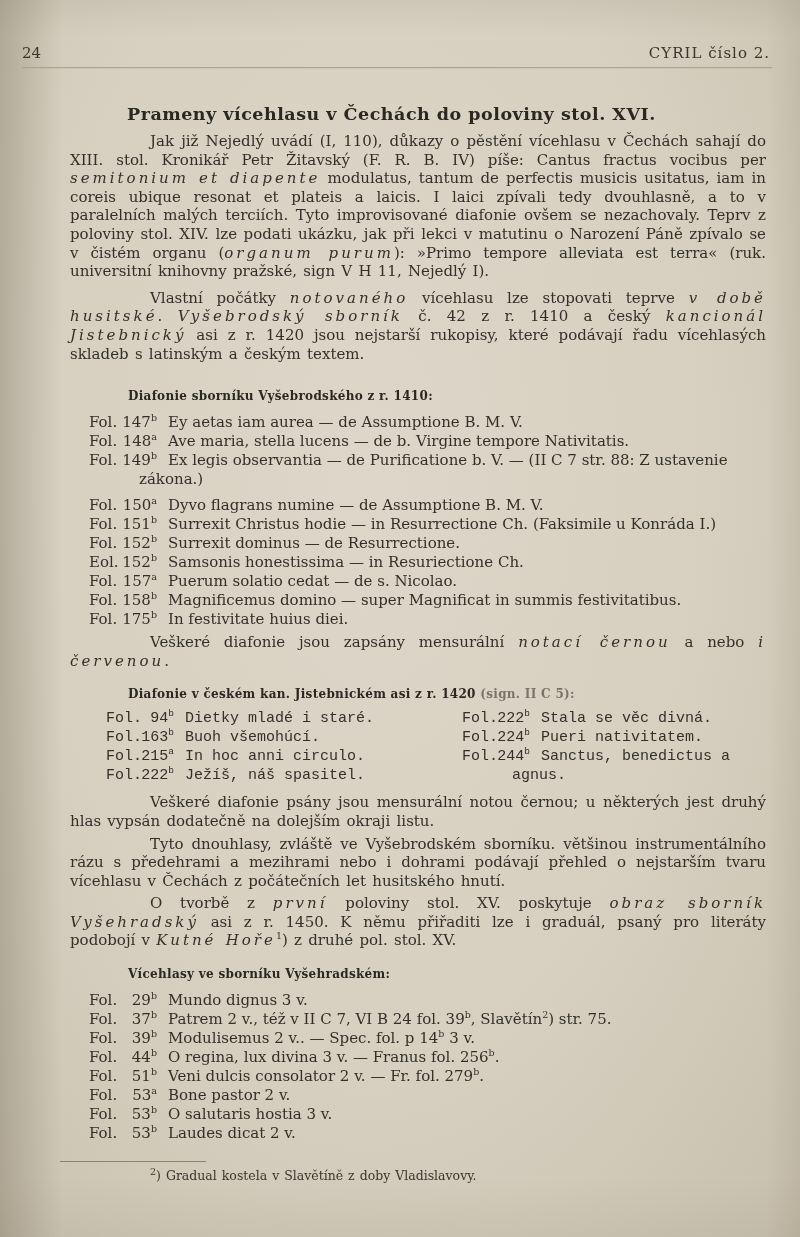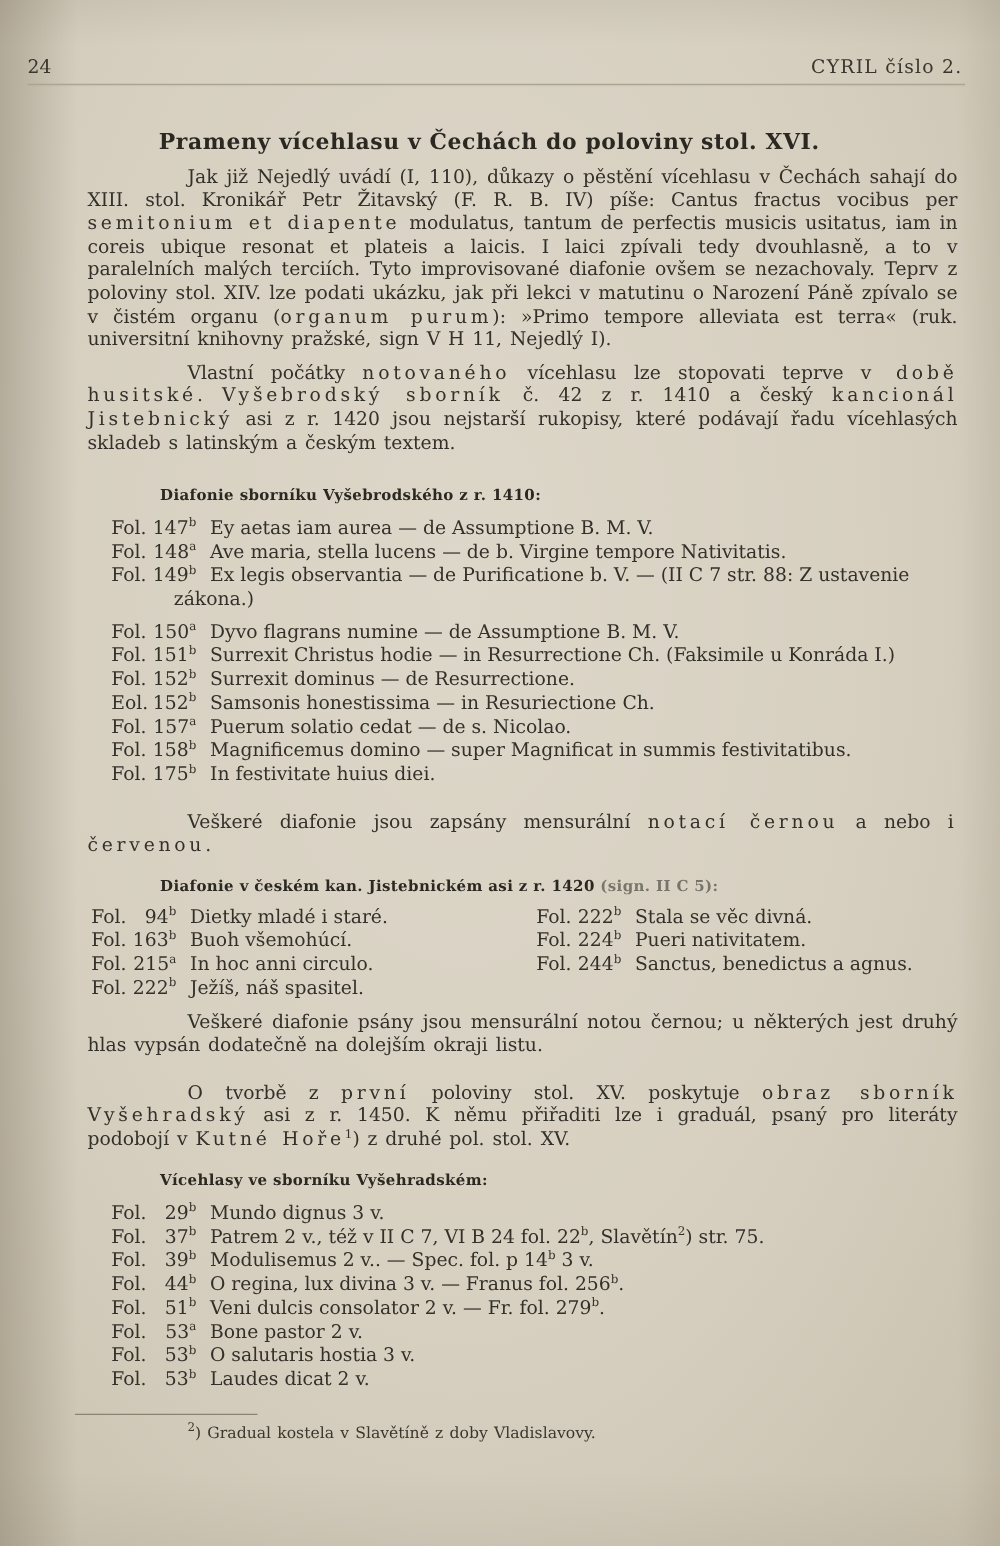--- a/index.html
+++ b/index.html
@@ -32,35 +32,35 @@
   .article-title{
     font-size:17.5px;font-weight:bold;letter-spacing:.5px;
     margin:36px 0 0 57px;color:#2b2822;
   }
   .para{
     margin:8px 0 0 0;
     font-size:15px;line-height:18.6px;
     text-align:justify;text-indent:80px;
     word-spacing:1.5px;
   }
-  .para.tight{margin-top:19px;}
+  .para.tight{margin-top:4px;}
   .heading{
     font-size:12px;font-weight:bold;letter-spacing:.3px;color:#2b2822;
     margin:26px 0 0 58px;
   }
   .heading.mid{margin-top:17px;}
   .fol-list{margin:10px 0 0 19px;font-size:15px;line-height:19px;}
   .fol-row{padding-left:50px;text-indent:-50px;}
   .fol-row.gap{margin-top:7px;}
   .fol-label{display:inline-block;width:32px;text-indent:0;}
   .fol-num{display:inline-block;width:36px;text-align:right;margin-right:11px;text-indent:0;}
   sup{font-size:9.5px;line-height:0;vertical-align:super;}
-  .sp{letter-spacing:3px;}
+  .sp{letter-spacing:3px;font-style:italic;}
   .faint{opacity:.55;}
-  .cols{display:flex;margin:8px 0 0 3px;font-size:15px;line-height:19px;}
+  .cols{display:flex;margin:8px 0 0 36px;font-size:15px;line-height:19px;font-family:Liberation Mono, monospace;}
   .col-left{flex:0 0 356px;}
   .col-right{flex:1;}
   .fn-rule{
     border:none;border-top:1px solid #8a8374;
     width:146px;height:0;margin:18px 0 6px -10px;
   }
   .footnotes{margin-left:-12px;font-size:12.5px;line-height:16.5px;color:#3a362e;}
   .footnote{margin:0;text-indent:92px;text-align:justify;word-spacing:1px;}
 </style>
 </head>
@@ -107,27 +107,28 @@
         </div>
       <div class="col-right">
 
       <div class="fol-row"><span class="fol-label">Fol.</span><span class="fol-num">222<sup>b</sup></span><span class="fol-text"><span>Stala se věc divná.</span></span></div>
           <div class="fol-row"><span class="fol-label">Fol.</span><span class="fol-num">224<sup>b</sup></span><span class="fol-text"><span>Pueri nativitatem.</span></span></div>
           <div class="fol-row"><span class="fol-label">Fol.</span><span class="fol-num">244<sup>b</sup></span><span class="fol-text"><span>Sanctus, benedictus a agnus.</span></span></div>
         </div>
     </div>
 
     <p class="para"><span>Veškeré diafonie psány jsou mensurální notou černou; u některých jest druhý hlas vypsán dodatečně na dolejším okraji listu.</span></p>
+    <p class="para tight"><span>Tyto dnouhlasy, zvláště ve Vyšebrodském sborníku. většinou instrumentálního rázu s předehrami a mezihrami nebo i dohrami podávají přehled o nejstarším tvaru vícehlasu v Čechách z počátečních let husitského hnutí.</span></p>
     <p class="para tight"><span>O tvorbě z </span><span class="sp">první</span><span> poloviny stol. XV. poskytuje </span><span class="sp">obraz sborník Vyšehradský</span><span> asi z r. 1450. K němu přiřaditi lze i graduál, psaný pro literáty podobojí v </span><span class="sp">Kutné Hoře</span><sup>1</sup><span>) z druhé pol. stol. XV.</span></p>
 
     <div class="heading mid">Vícehlasy ve sborníku Vyšehradském:</div>
     <div class="fol-list">
 
     <div class="fol-row"><span class="fol-label">Fol.</span><span class="fol-num">29<sup>b</sup></span><span class="fol-text"><span>Mundo dignus 3 v.</span></span></div>
-        <div class="fol-row"><span class="fol-label">Fol.</span><span class="fol-num">37<sup>b</sup></span><span class="fol-text"><span>Patrem 2 v., též v II C 7, VI B 24 fol. 22</span><sup>b</sup><span>, Slavětín</span><sup>2</sup><span>) str. 75.</span></span></div>
+        <div class="fol-row"><span class="fol-label">Fol.</span><span class="fol-num">37<sup>b</sup></span><span class="fol-text"><span>Patrem 2 v., též v II C 7, VI B 24 fol. 39</span><sup>b</sup><span>, Slavětín</span><sup>2</sup><span>) str. 75.</span></span></div>
         <div class="fol-row"><span class="fol-label">Fol.</span><span class="fol-num">39<sup>b</sup></span><span class="fol-text"><span>Modulisemus 2 v.. — Spec. fol. p 14</span><sup>b</sup><span> 3 v.</span></span></div>
         <div class="fol-row"><span class="fol-label">Fol.</span><span class="fol-num">44<sup>b</sup></span><span class="fol-text"><span>O regina, lux divina 3 v. — Franus fol. 256</span><sup>b</sup><span>.</span></span></div>
         <div class="fol-row"><span class="fol-label">Fol.</span><span class="fol-num">51<sup>b</sup></span><span class="fol-text"><span>Veni dulcis consolator 2 v. — Fr. fol. 279</span><sup>b</sup><span>.</span></span></div>
         <div class="fol-row"><span class="fol-label">Fol.</span><span class="fol-num">53<sup>a</sup></span><span class="fol-text"><span>Bone pastor 2 v.</span></span></div>
         <div class="fol-row"><span class="fol-label">Fol.</span><span class="fol-num">53<sup>b</sup></span><span class="fol-text"><span>O salutaris hostia 3 v.</span></span></div>
         <div class="fol-row"><span class="fol-label">Fol.</span><span class="fol-num">53<sup>b</sup></span><span class="fol-text"><span>Laudes dicat 2 v.</span></span></div>
       </div>
 
     <hr class="fn-rule">
     <div class="footnotes">

